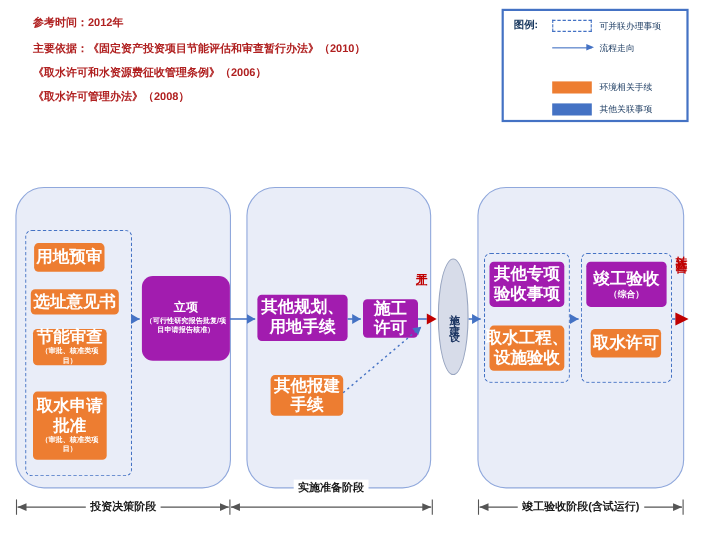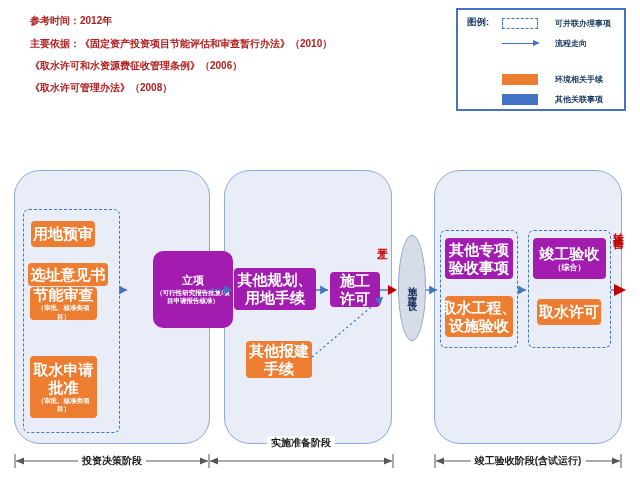--- a/index.html
+++ b/index.html
@@ -4,21 +4,21 @@
 <style>
   html,body{margin:0;padding:0;background:#fff;}
   .canvas{position:relative;width:640px;height:488px;background:#fff;overflow:hidden;
           font-family:"Liberation Sans",sans-serif;}
   
   .hdr{position:absolute;font-size:10px;font-weight:bold;color:#B02020;white-space:nowrap;z-index:2;}
   
   .legend{position:absolute;left:456px;top:8px;width:170px;height:103px;background:#fff;
           border:2px solid #4472C4;box-sizing:border-box;z-index:2;}
   .legend-title{position:absolute;left:9px;top:6px;font-size:9.5px;font-weight:bold;color:#17375E;}
-  .lrow{position:absolute;left:44px;display:flex;align-items:center;gap:17px;height:13px;font-weight:bold;}
+  .lrow{position:absolute;left:44px;display:flex;align-items:center;gap:7px;height:13px;}
   .llabel{font-size:8px;color:#17375E;white-space:nowrap;}
   .sw-dash{width:36px;height:11px;border:1.5px dashed #4472C4;box-sizing:border-box;background:#fff;flex:none;}
   .sw-solid{width:36px;height:11px;background:#ED7D31;flex:none;}
   .sw-blue{width:36px;height:11px;background:#4472C4;flex:none;}
   .sw-arrow{width:36px;height:0;border-top:1.6px solid #4472C4;position:relative;flex:none;}
   .sw-arrow.dotted{border-top-style:dotted;}
   .sw-arrow::after{content:"";position:absolute;right:-2px;top:-4.5px;width:0;height:0;
       border-left:7px solid #4472C4;border-top:3.5px solid transparent;border-bottom:3.5px solid transparent;}
   
   .stage{position:absolute;background:#E9EDF8;border:1px solid #90A8DC;border-radius:26px;
@@ -26,21 +26,21 @@
   .dashgrp{position:absolute;border:1.5px dashed #4472C4;border-radius:6px;box-sizing:border-box;z-index:2;}
   
   .fbox{position:absolute;display:flex;flex-direction:column;align-items:center;justify-content:center;
         text-align:center;color:#fff;font-weight:bold;box-sizing:border-box;z-index:3;border-radius:4px;
         line-height:1.2;}
   .obox{background:#ED7D31;}
   .bbox{background:#a21caf;}
   .bt{font-size:15px;}
   .bs{font-size:6.5px;font-weight:bold;line-height:1.25;padding:0 2px;}
   .w2{width:2em;} .w4{width:4em;} .w5{width:5em;text-align:center;}
-  .lix{border-radius:10px;margin-left:24px;}
+  .lix{border-radius:10px;}
   .lix .bt{font-size:11px;margin-bottom:2px;}
   
   .ellipse{position:absolute;left:398px;top:235px;width:28px;height:106px;background:#D7DCE9;
            border:1px solid #98A5C0;border-radius:50%;display:flex;align-items:center;justify-content:center;
            z-index:3;box-sizing:border-box;}
   .vtext{writing-mode:vertical-rl;text-orientation:upright;}
   .etext{font-size:9.5px;font-weight:bold;color:#1F3864;letter-spacing:5px;}
   .redv{position:absolute;color:#C00000;font-size:10.5px;font-weight:bold;z-index:4;letter-spacing:2px;}
   
   .dim-label{position:absolute;transform:translate(-50%,-50%);background:#fff;padding:0 4px;
@@ -82,21 +82,21 @@
   <div class="stage" style="left:434px;top:170px;width:188px;height:274px"></div>
 
   <div class="dashgrp" style="left:23px;top:209px;width:97px;height:224px"></div>
 
   <div class="fbox obox" style="left:31px;top:221px;width:64px;height:26px">
     <span class="bt">用地预审</span>
   </div>
   <div class="fbox obox" style="left:28px;top:263px;width:80px;height:23px">
     <span class="bt">选址意见书</span>
   </div>
-  <div class="fbox obox" style="left:30px;top:287px;width:67px;height:33px">
+  <div class="fbox obox" style="left:30px;top:299px;width:67px;height:33px">
     <span class="bt">节能审查</span>
     <span class="bs">（审批、核准类项目）</span>
   </div>
   <div class="fbox obox" style="left:30px;top:356px;width:67px;height:62px">
     <span class="bt w4">取水申请批准</span>
     <span class="bs">（审批、核准类项目）</span>
   </div>
 
   <div class="fbox bbox lix" style="left:129px;top:251px;width:80px;height:77px">
     <span class="bt">立项</span>

